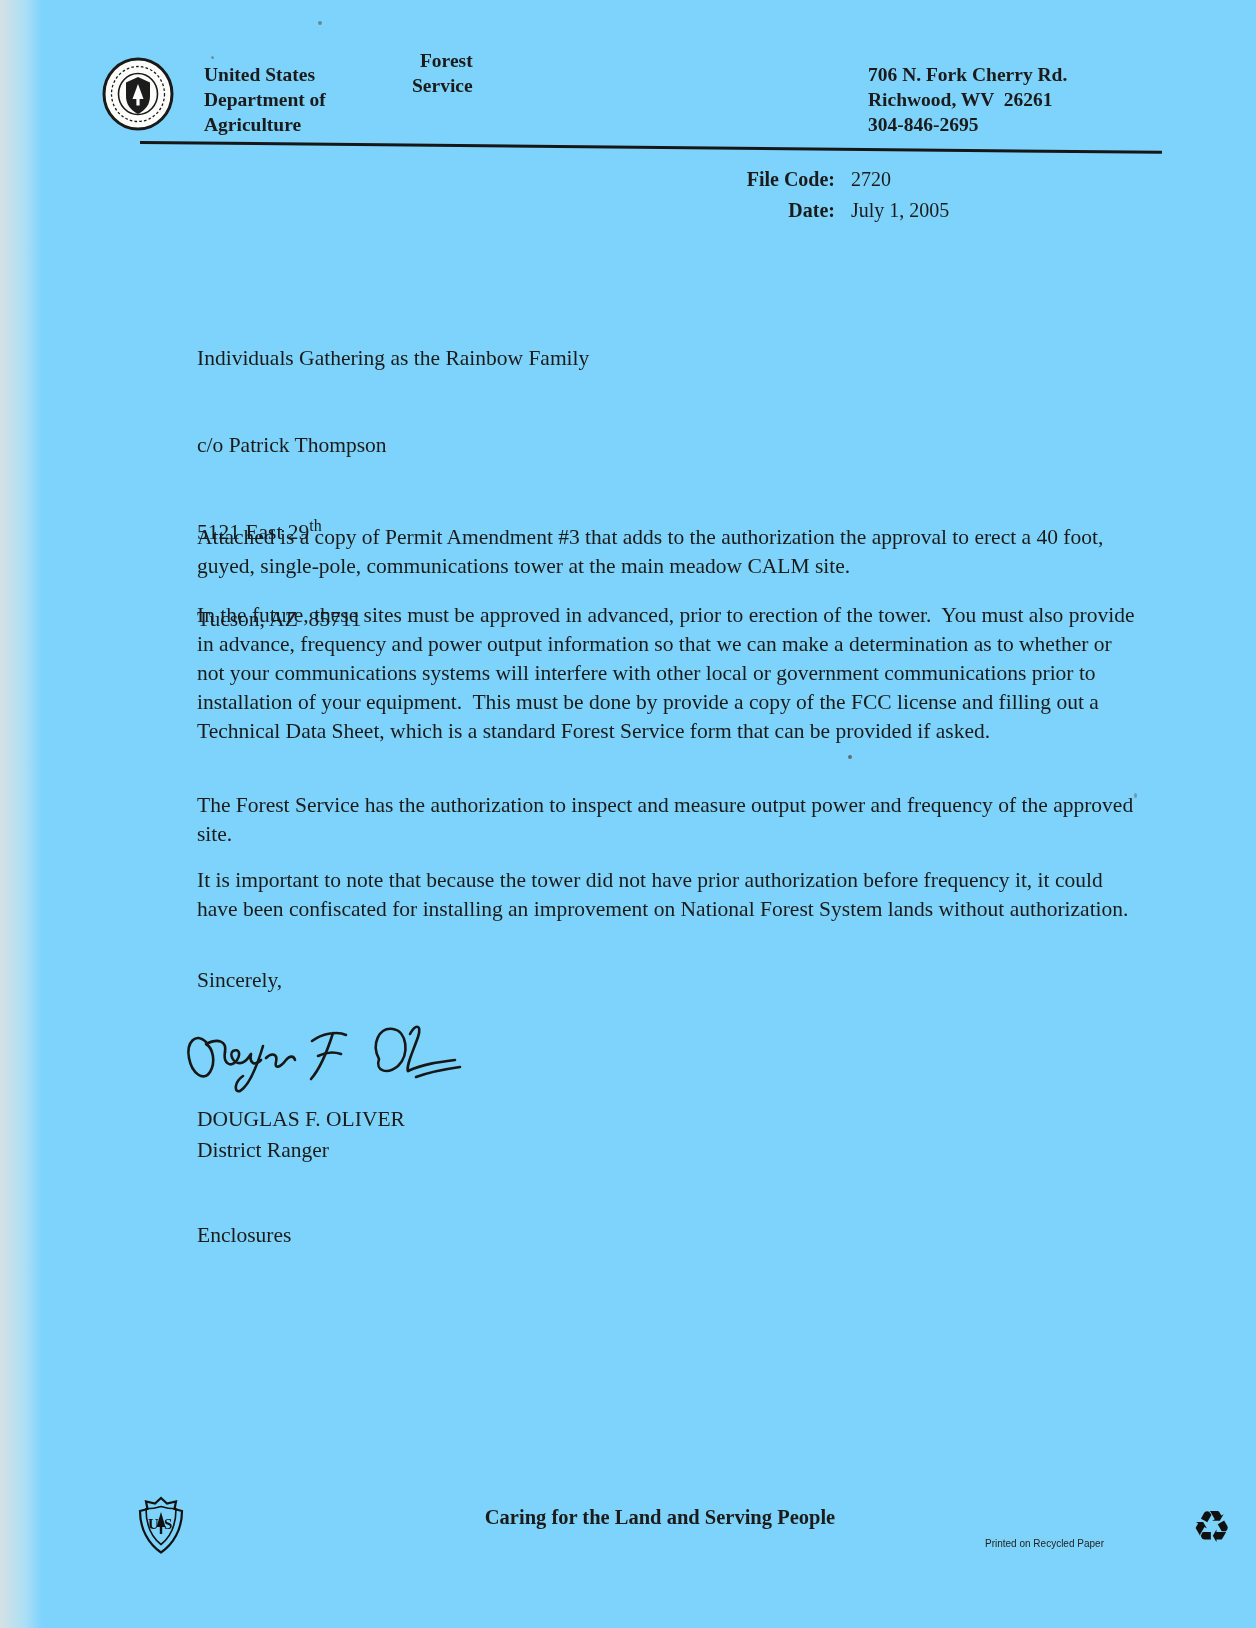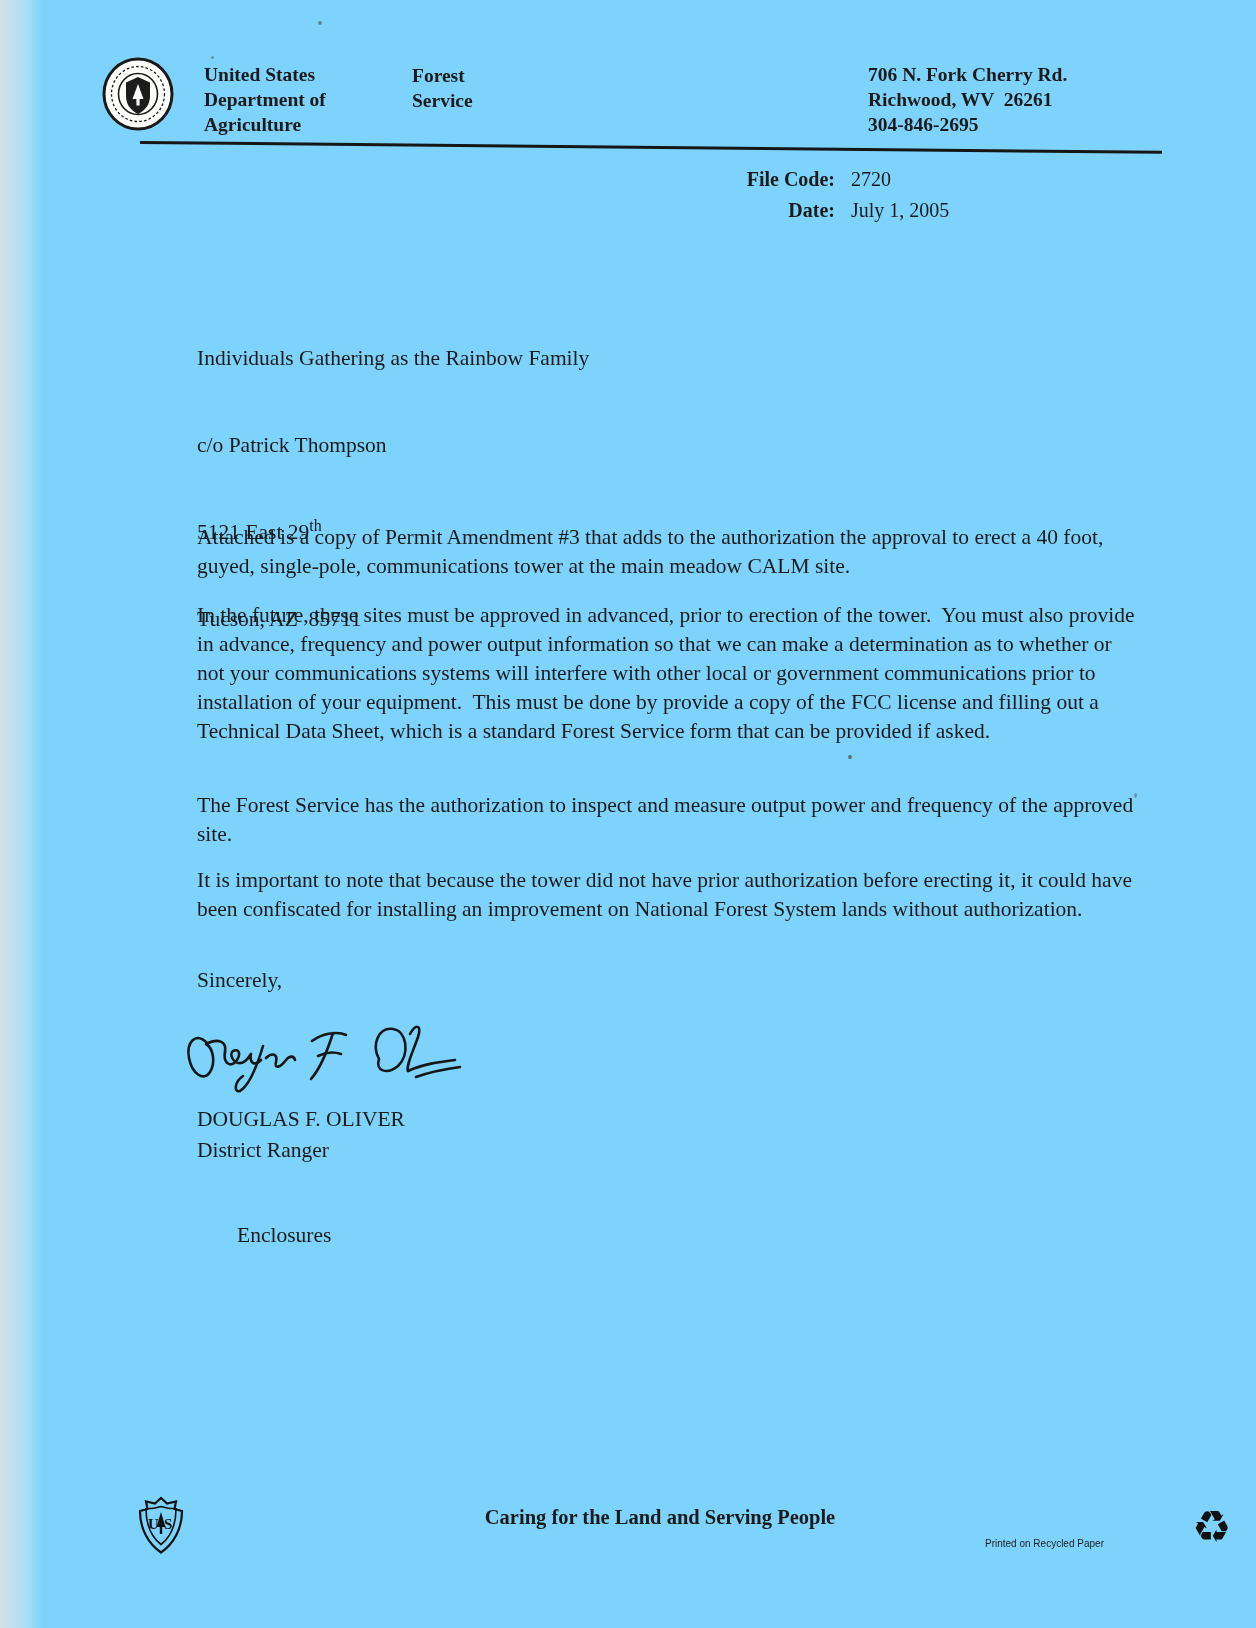--- a/index.html
+++ b/index.html
@@ -18,21 +18,21 @@
     position: absolute; left: 0; top: 0; bottom: 0; width: 42px;
     background: linear-gradient(to right, #ececе9, #ececf0 0%, rgba(236,236,233,0.9), rgba(236,236,233,0));
     background: linear-gradient(to right, rgba(228,228,224,0.85), rgba(240,240,236,0.4) 60%, rgba(240,240,236,0));
   }
   .speck { position: absolute; background: #555; border-radius: 50%; }
 
   
   .seal { position: absolute; left: 101px; top: 56px; }
   .lh-col { position: absolute; font-weight: bold; font-size: 19.5px; line-height: 25px; white-space: pre-wrap; }
   .lh-agency { left: 204px; top: 62px; }
-  .lh-service { left: 412px; top: 63px; }
+  .lh-service { left: 412px; top: 48px; text-align: right; }
   .lh-office { left: 558px; top: 62px; }
   .lh-addr { left: 868px; top: 62px; }
   .lh-rule {
     position: absolute; left: 140px; top: 141px; width: 1022px; height: 3px;
     background: #161616; transform: rotate(0.55deg); transform-origin: left center;
   }
 
   
   .meta-grid {
     position: absolute; left: 585px; top: 168px;
@@ -47,21 +47,21 @@
   .address { top: 286px; }
   .salutation { top: 478px; }
   .p0 { top: 523px; }
   .p1 { top: 601px; }
   .p2 { top: 791px; }
   .p3 { top: 866px; }
   .closing { top: 966px; }
   .signature { position: absolute; left: 182px; top: 1014px; }
   .signer-name { top: 1105px; }
   .signer-title { top: 1136px; }
-  .enclosures { top: 1221px; margin-left: 40px; }
+  .enclosures { top: 1221px; }
   sup { font-size: 16px; vertical-align: super; line-height: 0; }
 
   
   .footer-shield { position: absolute; left: 138px; top: 1496px; }
   .footer-motto {
     position: absolute; left: 0; right: 0; top: 1506px;
     text-align: center; padding-left: 64px;
     font-weight: bold; font-size: 20.5px;
   }
   .footer-recycled {
@@ -110,21 +110,21 @@
   <div class="block address">
     <div>Individuals Gathering as the Rainbow Family</div>
     <div>c/o Patrick Thompson</div>
     <div><span>5121 East 29</span><sup>th</sup></div>
     <div>Tucson, AZ  85711</div>
   </div>
 
   <p class="block p0">Attached is a copy of Permit Amendment #3 that adds to the authorization the approval to erect a 40 foot, guyed, single-pole, communications tower at the main meadow CALM site.</p>
   <p class="block p1">In the future, these sites must be approved in advanced, prior to erection of the tower.  You must also provide in advance, frequency and power output information so that we can make a determination as to whether or not your communications systems will interfere with other local or government communications prior to installation of your equipment.  This must be done by provide a copy of the FCC license and filling out a Technical Data Sheet, which is a standard Forest Service form that can be provided if asked.</p>
   <p class="block p2">The Forest Service has the authorization to inspect and measure output power and frequency of the approved site.</p>
-  <p class="block p3">It is important to note that because the tower did not have prior authorization before erecting it, it could have been confiscated for installing an improvement on National Forest System lands without authorization.</p>
+  <p class="block p3">It is important to note that because the tower did not have prior authorization before frequency it, it could have been confiscated for installing an improvement on National Forest System lands without authorization.</p>
   <div class="block closing">Sincerely,</div>
 
   <div class="signature">
     <svg width="290" height="85" viewBox="0 0 290 85">
       <g fill="none" stroke="#171717" stroke-width="2.6" stroke-linecap="round" stroke-linejoin="round">
         <path d="M24,28 C14,18 4,28 7,44 C10,60 22,68 28,58 C34,48 31,34 24,30 C36,24 45,27 43,38"></path>
         <path d="M43,38 C41,50 49,54 55,46 C59,40 57,34 51,37 C47,40 51,50 59,49 C65,48 67,42 69,40 C67,50 73,52 79,46"></path>
         <path d="M81,32 C75,52 67,72 58,77 C52,79 52,68 61,62"></path>
         <path d="M84,44 C90,38 96,40 94,48 C92,55 98,54 104,46 C108,41 112,42 113,46"></path>
         <path d="M130,27 C141,19 156,17 164,21 M151,19 C145,38 137,56 129,65"></path>

